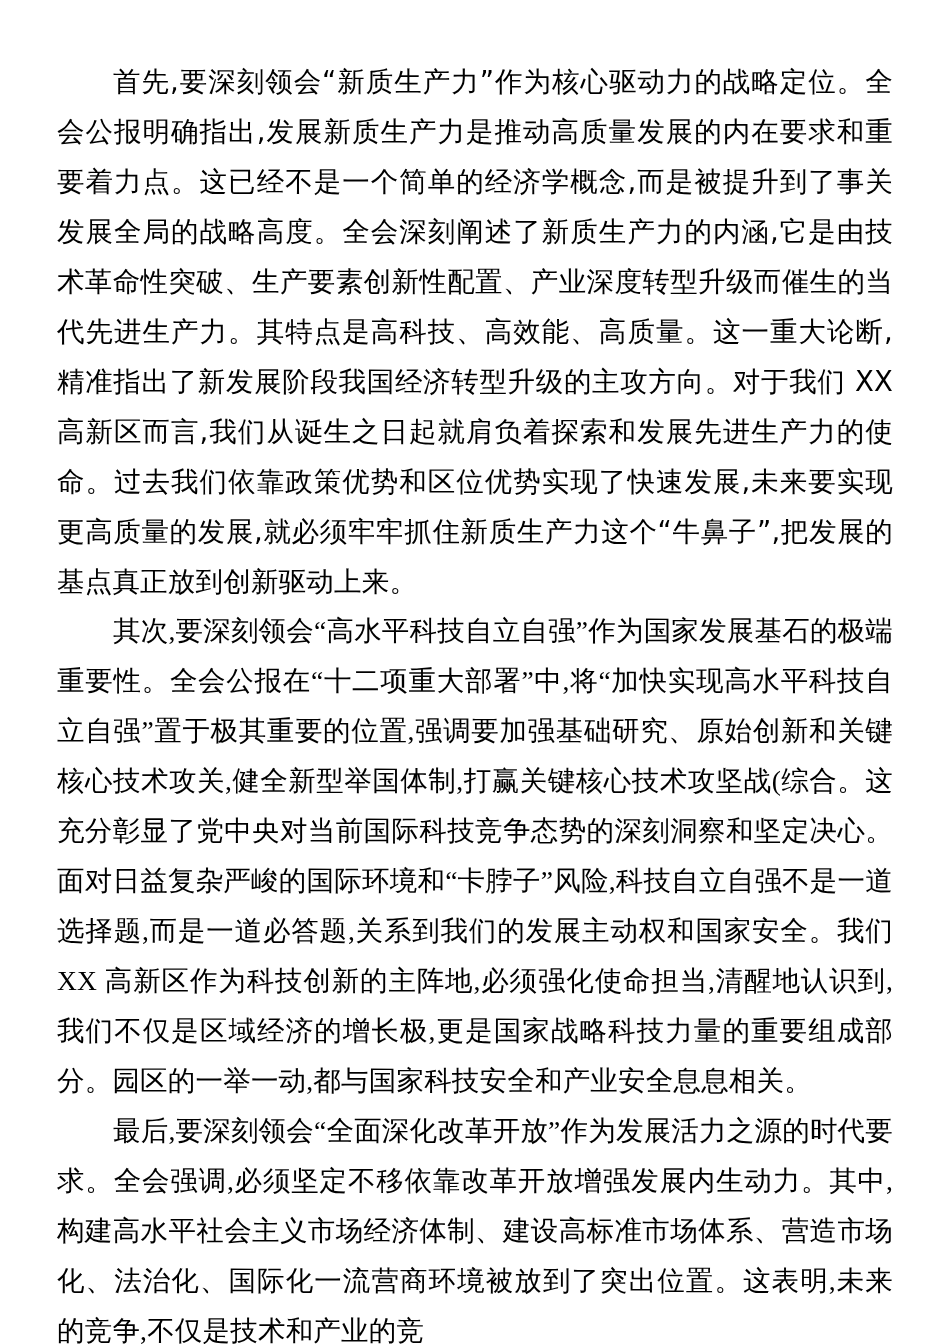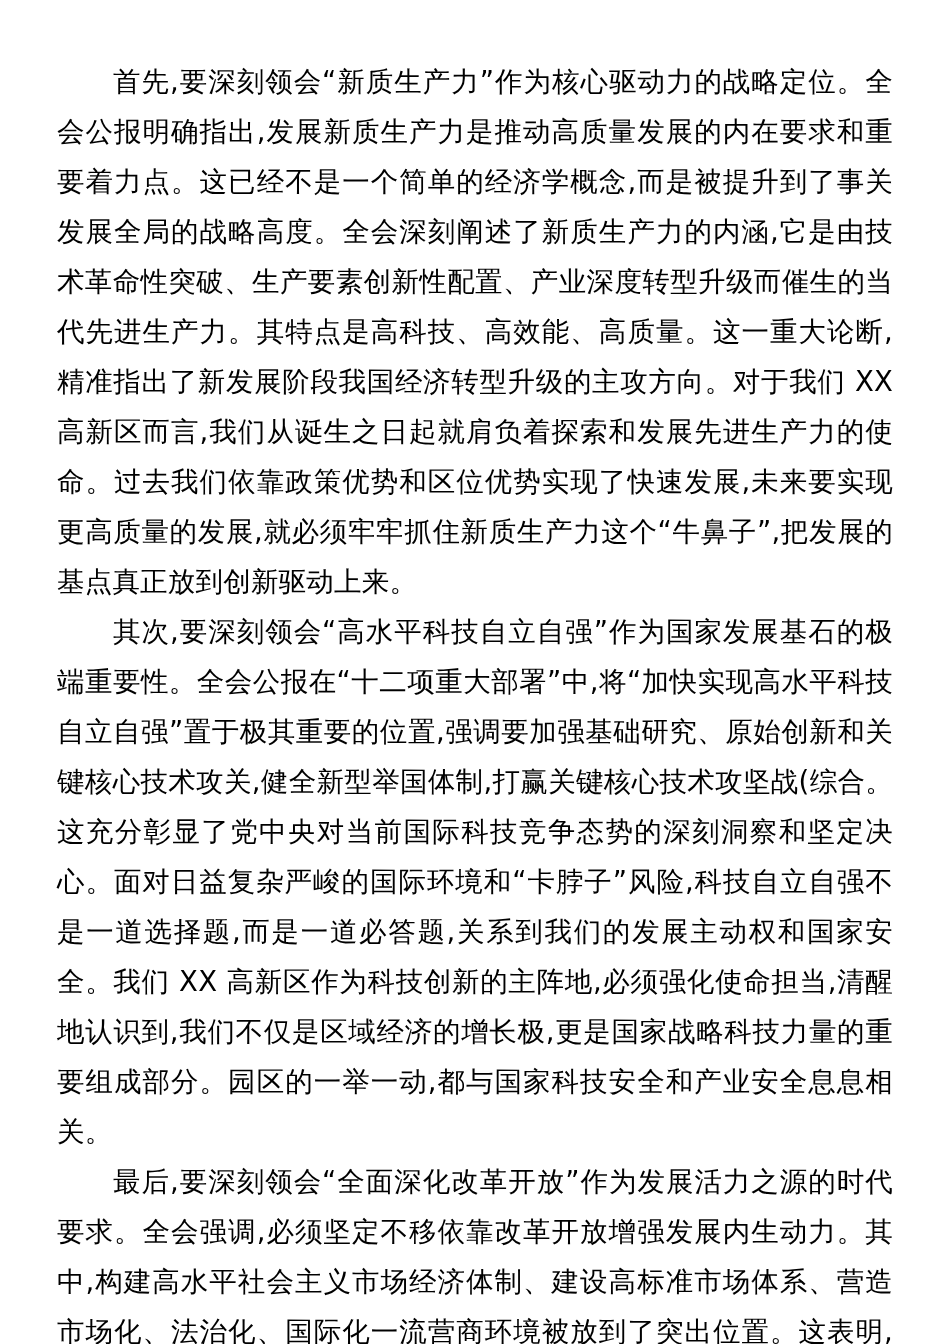--- a/index.html
+++ b/index.html
@@ -36,20 +36,21 @@
     text-align: justify;
     text-justify: inter-character;
     text-indent: 56px;
     letter-spacing: 0.2px;
     word-break: break-all;
     overflow-wrap: anywhere;
     color: #000000;
   }
   .para + .para {
     margin-top: 0px;
+    font-family: Liberation Serif, serif;
   }
 </style>
 </head>
 <body>
 
 <div class="page">
   <div class="page-body">
     <p class="para">首先,要深刻领会“新质生产力”作为核心驱动力的战略定位。全会公报明确指出,发展新质生产力是推动高质量发展的内在要求和重要着力点。这已经不是一个简单的经济学概念,而是被提升到了事关发展全局的战略高度。全会深刻阐述了新质生产力的内涵,它是由技术革命性突破、生产要素创新性配置、产业深度转型升级而催生的当代先进生产力。其特点是高科技、高效能、高质量。这一重大论断,精准指出了新发展阶段我国经济转型升级的主攻方向。对于我们 XX 高新区而言,我们从诞生之日起就肩负着探索和发展先进生产力的使命。过去我们依靠政策优势和区位优势实现了快速发展,未来要实现更高质量的发展,就必须牢牢抓住新质生产力这个“牛鼻子”,把发展的基点真正放到创新驱动上来。</p>
     <p class="para">其次,要深刻领会“高水平科技自立自强”作为国家发展基石的极端重要性。全会公报在“十二项重大部署”中,将“加快实现高水平科技自立自强”置于极其重要的位置,强调要加强基础研究、原始创新和关键核心技术攻关,健全新型举国体制,打赢关键核心技术攻坚战(综合。这充分彰显了党中央对当前国际科技竞争态势的深刻洞察和坚定决心。面对日益复杂严峻的国际环境和“卡脖子”风险,科技自立自强不是一道选择题,而是一道必答题,关系到我们的发展主动权和国家安全。我们 XX 高新区作为科技创新的主阵地,必须强化使命担当,清醒地认识到,我们不仅是区域经济的增长极,更是国家战略科技力量的重要组成部分。园区的一举一动,都与国家科技安全和产业安全息息相关。</p>
     <p class="para">最后,要深刻领会“全面深化改革开放”作为发展活力之源的时代要求。全会强调,必须坚定不移依靠改革开放增强发展内生动力。其中,构建高水平社会主义市场经济体制、建设高标准市场体系、营造市场化、法治化、国际化一流营商环境被放到了突出位置。这表明,未来的竞争,不仅是技术和产业的竞</p>

